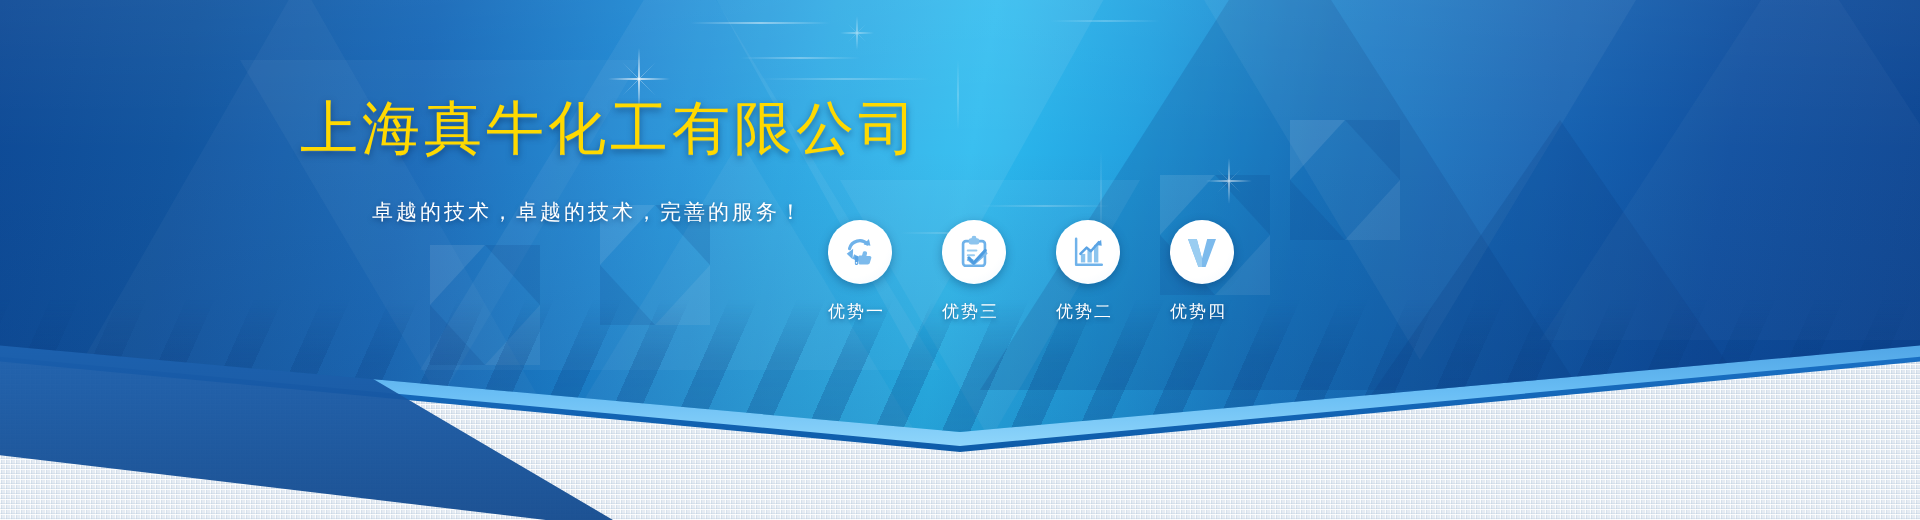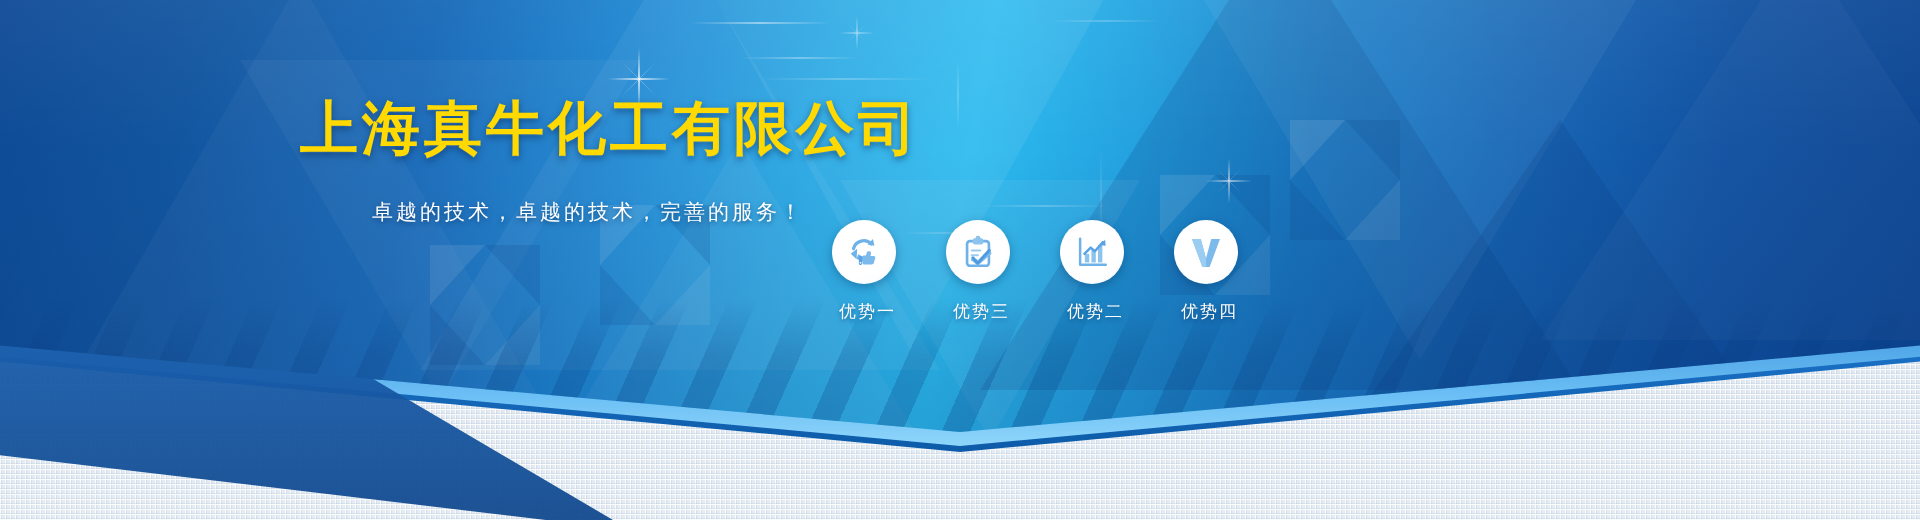--- a/index.html
+++ b/index.html
@@ -136,38 +136,38 @@
     background:linear-gradient(180deg,#1a5fae,#12498d);
     clip-path:polygon(0 0,0 62%,64% 100%,30% 0);
     opacity:.95;
   }
 
   
   .content{position:absolute;inset:0;}
 
   .title{
     position:absolute;left:300px;top:92px;
-    font-size:58px;line-height:72px;font-weight:bold;letter-spacing:4px;
+    font-size:58px;line-height:72px;font-weight:normal;letter-spacing:4px;
     color:#FFD900;
     text-shadow:0 3px 7px rgba(5,40,90,.55), 0 1px 0 rgba(255,255,255,.12);
     white-space:nowrap;
   }
 
   .subtitle{
     position:absolute;left:372px;top:196px;
     font-size:21px;line-height:32px;letter-spacing:3px;
     color:#ffffff;
     text-shadow:0 2px 5px rgba(5,40,90,.55);
     white-space:nowrap;
   }
 
   
   .adv{position:absolute;left:828px;top:220px;display:flex;gap:46px;}
   .adv-item{
-    width:68px;display:flex;flex-direction:column;align-items:flex-end;cursor:pointer;
+    width:68px;display:flex;flex-direction:column;align-items:flex-start;cursor:pointer;
   }
   .adv-circle{
     width:64px;height:64px;border-radius:50%;
     background:radial-gradient(circle at 38% 32%,#ffffff 0%,#ffffff 62%,#f2f7fc 100%);
     box-shadow:0 3px 10px rgba(6,40,85,.35);
     display:flex;align-items:center;justify-content:center;
   }
   .adv-circle svg{display:block;}
   .adv-label{
     margin-top:16px;font-size:17px;letter-spacing:2px;color:#ffffff;white-space:nowrap;

